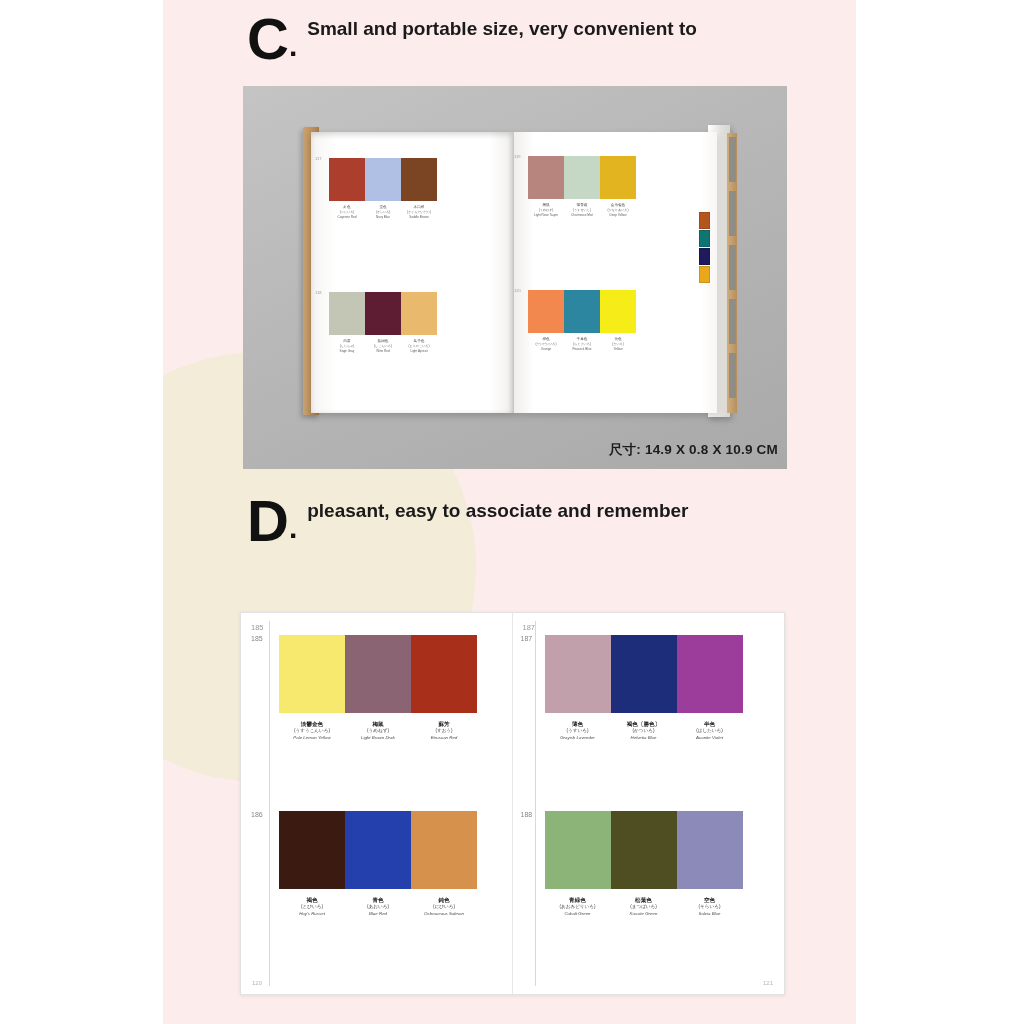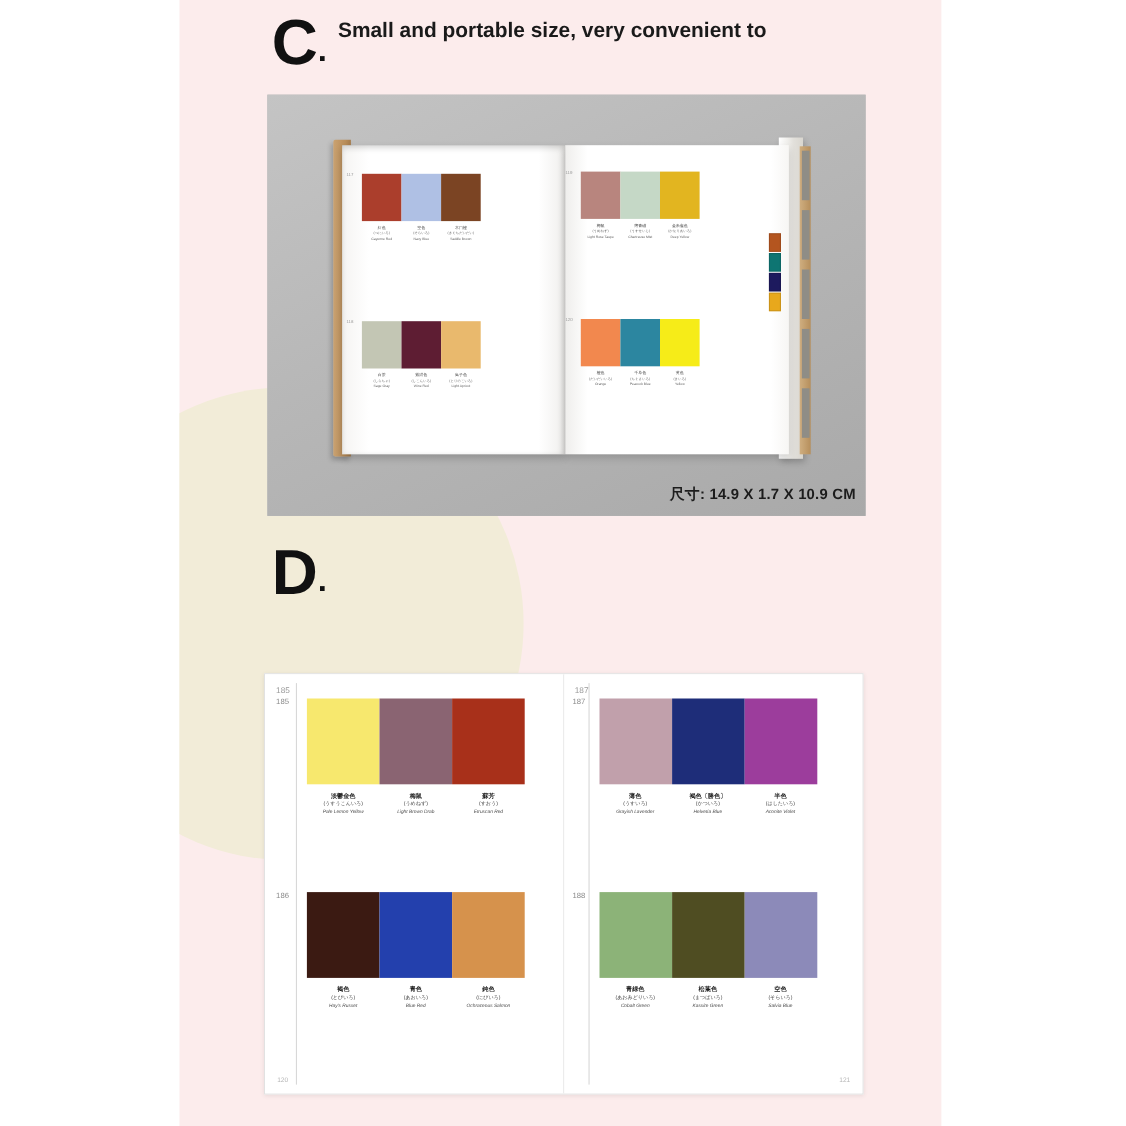--- a/index.html
+++ b/index.html
@@ -300,27 +300,28 @@
         </div>
 
       <div class="tabs" id="photo-tabs">
           <div class="tab" style="background: rgb(180, 85, 31);"></div>
           <div class="tab" style="background: rgb(14, 117, 114);"></div>
           <div class="tab" style="background: rgb(29, 26, 94);"></div>
           <div class="tab" style="background: rgb(232, 168, 28);"></div>
         </div>
     </div>
 
-    <div class="dims">尺寸:  14.9 X 1.7 X 10.9 CM</div>
+    <div class="dims">尺寸:  14.9 X 0.8 X 10.9 CM</div>
   </div>
 
   <div class="heading" id="heading-d">
     <span class="letter">D</span>
     <span class="dot">.</span>
     <div class="lines">
+      <div>pleasant, easy to associate and remember</div>
     </div>
   </div>
 
   <div id="scan">
       <div class="scan-page left">
         <div class="rule"></div>
         <div class="folio-top">185</div>
         <div class="folio-bottom">120</div>
         <div class="group g-top">
           <div class="group-num">185</div>

